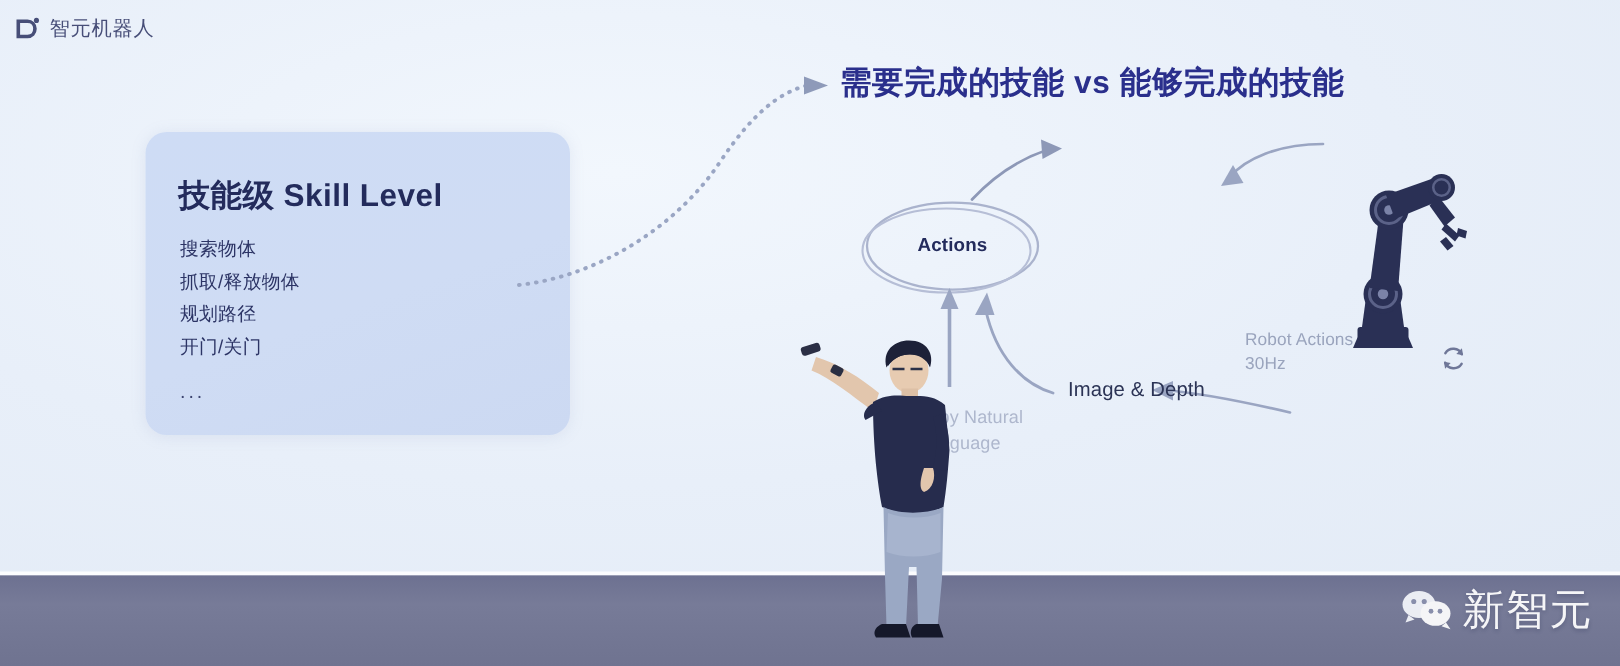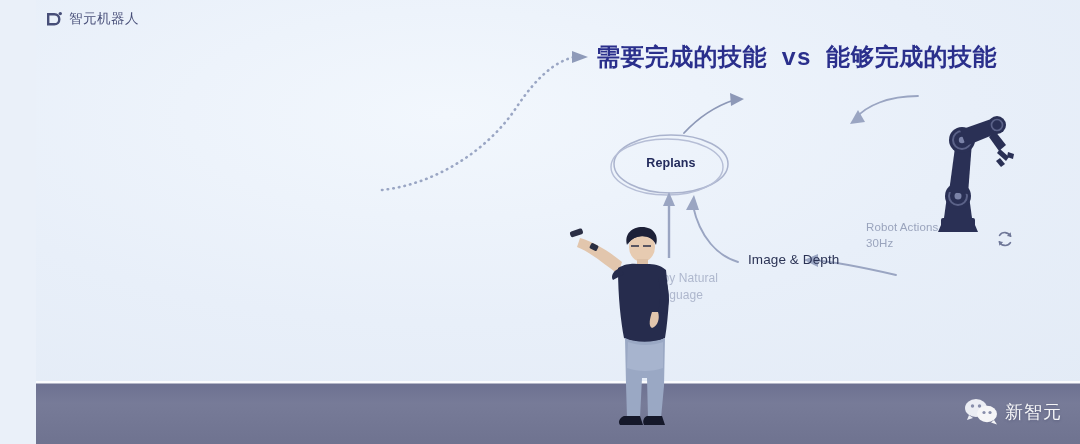--- a/index.html
+++ b/index.html
@@ -8,21 +8,20 @@
     font-family:"Liberation Sans", sans-serif;
     background:#eaf0f9;
     overflow:hidden;
     position:relative;
   }
 
   
   #stage {
     position:absolute; inset:0;
     background:linear-gradient(170deg,#e9eff8 0%,#eaf1fa 40%,#e6edf7 100%);
-    margin-left:36px;
   }
   #screen-wall {
     position:absolute; left:0; top:0; width:1080px; height:382px;
     background:radial-gradient(ellipse at 38% 30%, #f2f7fd 0%, #e8eff9 55%, #e3ebf6 100%);
   }
   #floor {
     position:absolute; left:0; top:381px; width:1080px; height:63px;
     background:linear-gradient(180deg,#fbfcfe 0px,#fbfcfe 2px,#6d7191 3px,#777b98 22px,#6f7390 100%);
   }
 
@@ -61,22 +60,22 @@
     font-size:12.5px; color:#2c3465; line-height:21.5px;
     letter-spacing:.2px; white-space:nowrap;
   }
   #skill-card .card-list li.ellipsis {
     margin-top:8px; font-size:13px; color:#3c4470; letter-spacing:2px;
   }
 
   
   #headline {
     position:absolute; left:560px; top:41px;
-    font-size:24px; font-weight:700; color:#2a2f8c;
-    letter-spacing:.4px; white-space:nowrap;font-family:Liberation Mono, monospace;
+    font-size:21px; font-weight:700; color:#2a2f8c;
+    letter-spacing:.4px; white-space:nowrap;
   }
 
   
   #dotted-connector { position:absolute; left:340px; top:38px; }
 
   
   #diagram { position:absolute; left:530px; top:80px; width:540px; height:230px; }
   #diagram svg.lines { position:absolute; left:0; top:0; overflow:visible; }
 
   .d-label { position:absolute; color:#2b3355; letter-spacing:.1px; }
@@ -115,21 +114,21 @@
   
   #presenter { position:absolute; left:532px; top:218px; width:130px; height:215px; }
 
   
   #watermark {
     position:absolute; right:18px; bottom:18px;
     display:flex; align-items:center; gap:7px;
     opacity:.93;
   }
   #watermark .wm-text {
-    font-size:18px; color:#ffffff; font-weight:500; letter-spacing:1px;
+    font-size:28px; color:#ffffff; font-weight:500; letter-spacing:1px;
     text-shadow:0 1px 3px rgba(40,45,80,.35);
     white-space:nowrap;
   }
 </style>
 </head>
 <body>
 
 <div id="stage">
 
   <div id="screen-wall"></div>
@@ -137,20 +136,30 @@
   <div id="brand">
     <span class="mark">
       <svg width="17" height="17" viewBox="0 0 17 17">
         <path d="M2.2 3.2h6.1c3.0 0 5.0 2.1 5.0 5.0s-2.0 5.1-5.0 5.1H2.2z" fill="none" stroke="#2b3262" stroke-width="2.4"></path>
         <circle cx="14.3" cy="2.6" r="1.7" fill="#2b3262"></circle>
       </svg>
     </span>
     <span class="name">智元机器人</span>
   </div>
 
+  <div id="skill-card">
+    <div class="card-title">技能级 Skill Level</div>
+    <ul class="card-list">
+      <li>搜索物体</li>
+      <li>抓取/释放物体</li>
+      <li>规划路径</li>
+      <li>开门/关门</li>
+      <li class="ellipsis">...</li>
+    </ul>
+  </div>
 
   <svg id="dotted-connector" width="225" height="165">
     <path d="M6 152 C 60 146, 112 112, 140 70 C 160 40, 178 24, 198 19" fill="none" stroke="#9aa6c4" stroke-width="2.6" stroke-linecap="round" stroke-dasharray="0.5 5.2"></path>
     <path d="M196 13 L 212 19 L 196 25 Z" fill="#8e9ab9"></path>
   </svg>
 
   <div id="headline">
     <span>需要完成的技能 vs 能够完成的技能</span>
   </div>
 
@@ -170,21 +179,21 @@
       <path d="M172 182 C 152 176, 134 158, 127 126" fill="none" stroke="#9aa5c2" stroke-width="1.9" stroke-linecap="round"></path>
       <path d="M120 130 L 128 115 L 133 130 Z" fill="#9aa5c2"></path>
 
       <path d="M352 16 C 322 16, 300 26, 290 38" fill="none" stroke="#9aa5c2" stroke-width="1.8" stroke-linecap="round"></path>
       <path d="M292 30 L 284 44 L 299 42 Z" fill="#9aa5c2"></path>
 
       <path d="M330 195 C 300 188, 270 182, 246 180" fill="none" stroke="#9aa5c2" stroke-width="1.8" stroke-linecap="round"></path>
       <path d="M252 174 L 238 180 L 252 187 Z" fill="#9aa5c2"></path>
     </svg>
 
-    <div class="d-label" id="label-workgpt">Replans</div>
+    <div class="d-label" id="label-workgpt">Actions</div>
     <div class="d-label" id="label-image">Image &amp; Depth</div>
     <div class="d-label" id="label-robot">Robot Actions at 30Hz</div>
     <div class="d-label" id="label-task-nl">Task by Natural Language</div>
 
     <svg id="loop-icon" width="22" height="22" viewBox="0 0 22 22">
       <path d="M16.5 8.2 A 6.2 6.2 0 0 0 5.6 7.4" fill="none" stroke="#6f7798" stroke-width="1.7" stroke-linecap="round"></path>
       <path d="M5.5 13.8 A 6.2 6.2 0 0 0 16.4 14.6" fill="none" stroke="#6f7798" stroke-width="1.7" stroke-linecap="round"></path>
       <path d="M16.6 4.2 L 17.4 8.8 L 12.9 8.0 Z" fill="#6f7798"></path>
       <path d="M5.4 17.8 L 4.6 13.2 L 9.1 14.0 Z" fill="#6f7798"></path>
     </svg>

